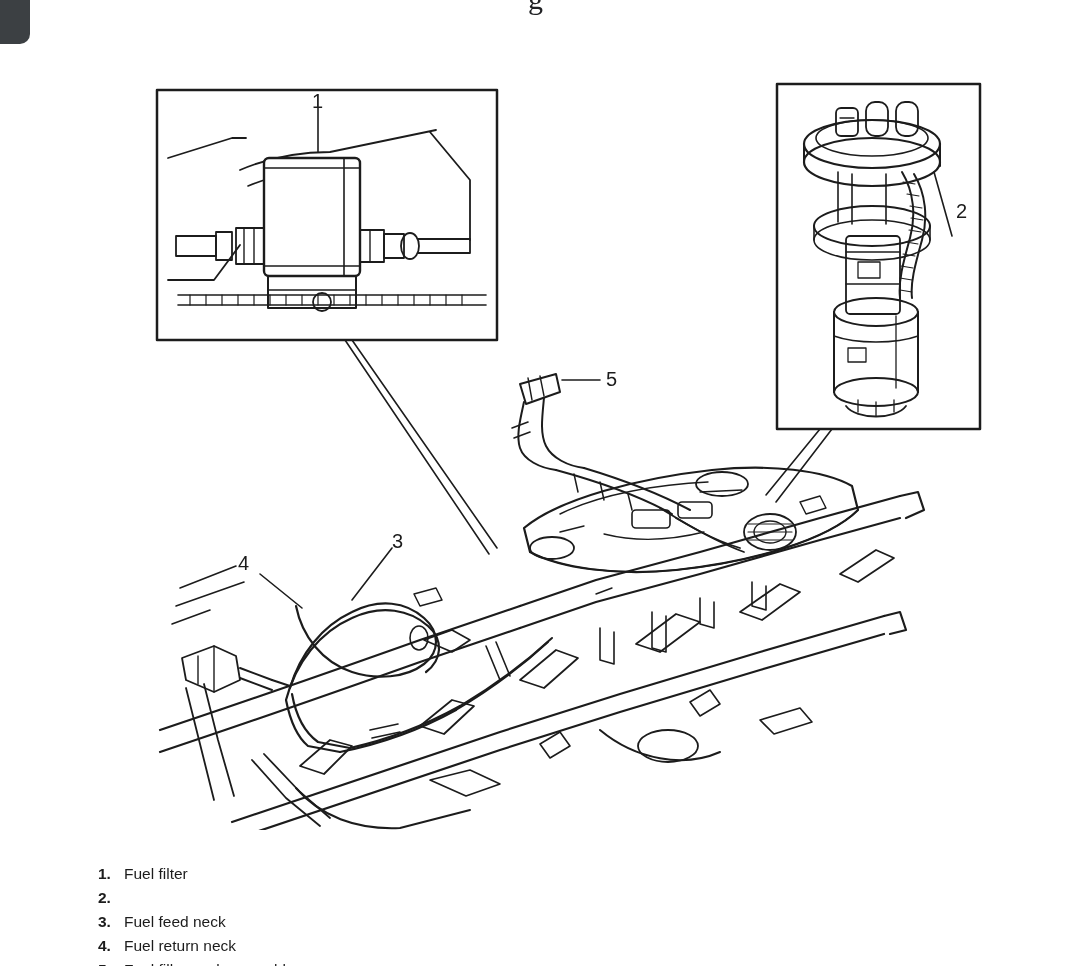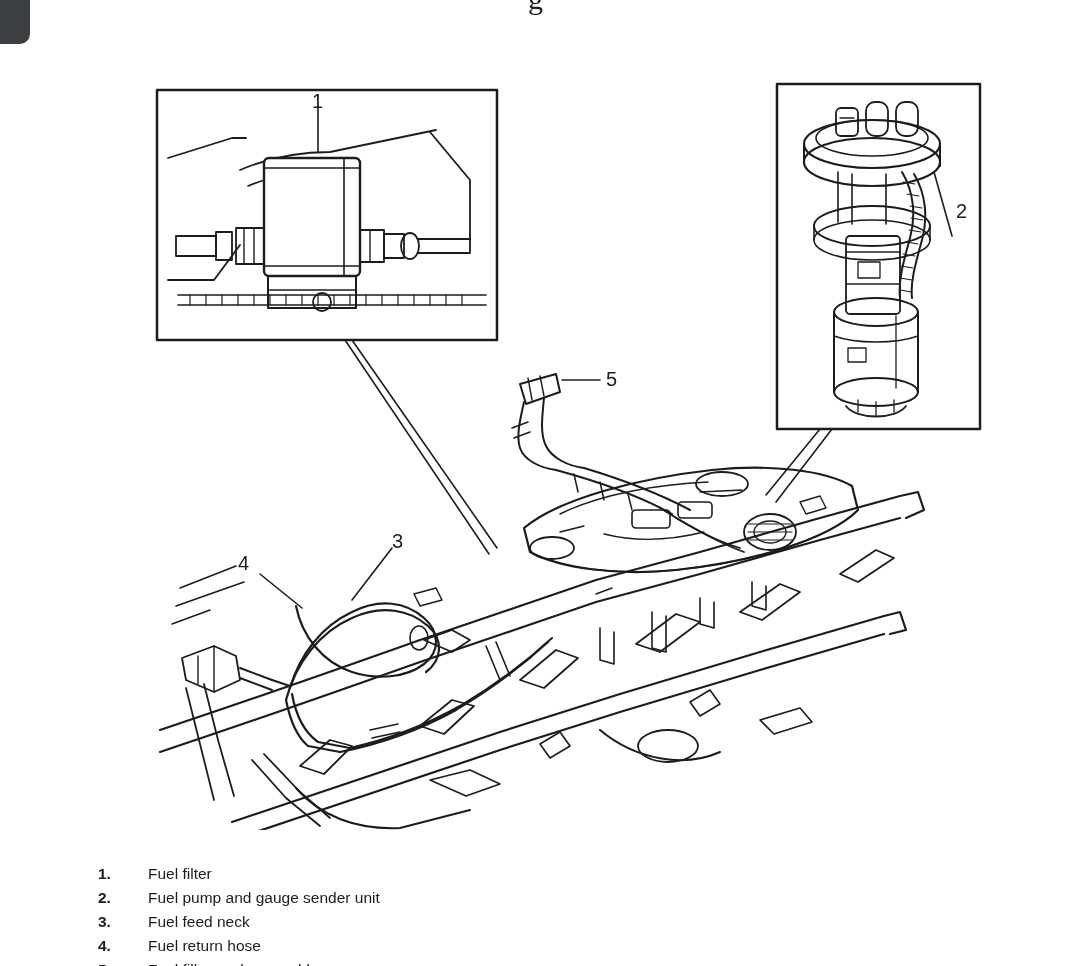--- a/index.html
+++ b/index.html
@@ -72,21 +72,20 @@
     font-family: "Liberation Sans", sans-serif;
   }
   .legend-num {
     font-weight: bold;
     width: 26px;
     flex: 0 0 26px;
     text-align: left;
   }
   .legend-text {
     white-space: nowrap;
-    margin-left: 24px;
   }
   .legend-item.clipped {
     overflow: hidden;
     height: 10px;
   }
 </style>
 </head>
 <body>
 
 <div id="page">
@@ -342,29 +341,28 @@
     </svg>
   </div>
 
   <div id="legend">
     <div class="legend-item">
       <span class="legend-num">1.</span>
       <span class="legend-text">Fuel filter</span>
     </div>
     <div class="legend-item">
       <span class="legend-num">2.</span>
-      <span class="legend-text">Fuel pump and gauge sender unit</span>
     </div>
     <div class="legend-item">
       <span class="legend-num">3.</span>
       <span class="legend-text">Fuel feed neck</span>
     </div>
     <div class="legend-item">
       <span class="legend-num">4.</span>
-      <span class="legend-text">Fuel return hose</span>
+      <span class="legend-text">Fuel return neck</span>
     </div>
     <div class="legend-item clipped">
       <span class="legend-num">5.</span>
       <span class="legend-text">Fuel filler neck assembly</span>
     </div>
   </div>
 
 </div>
 
 </body></html>

